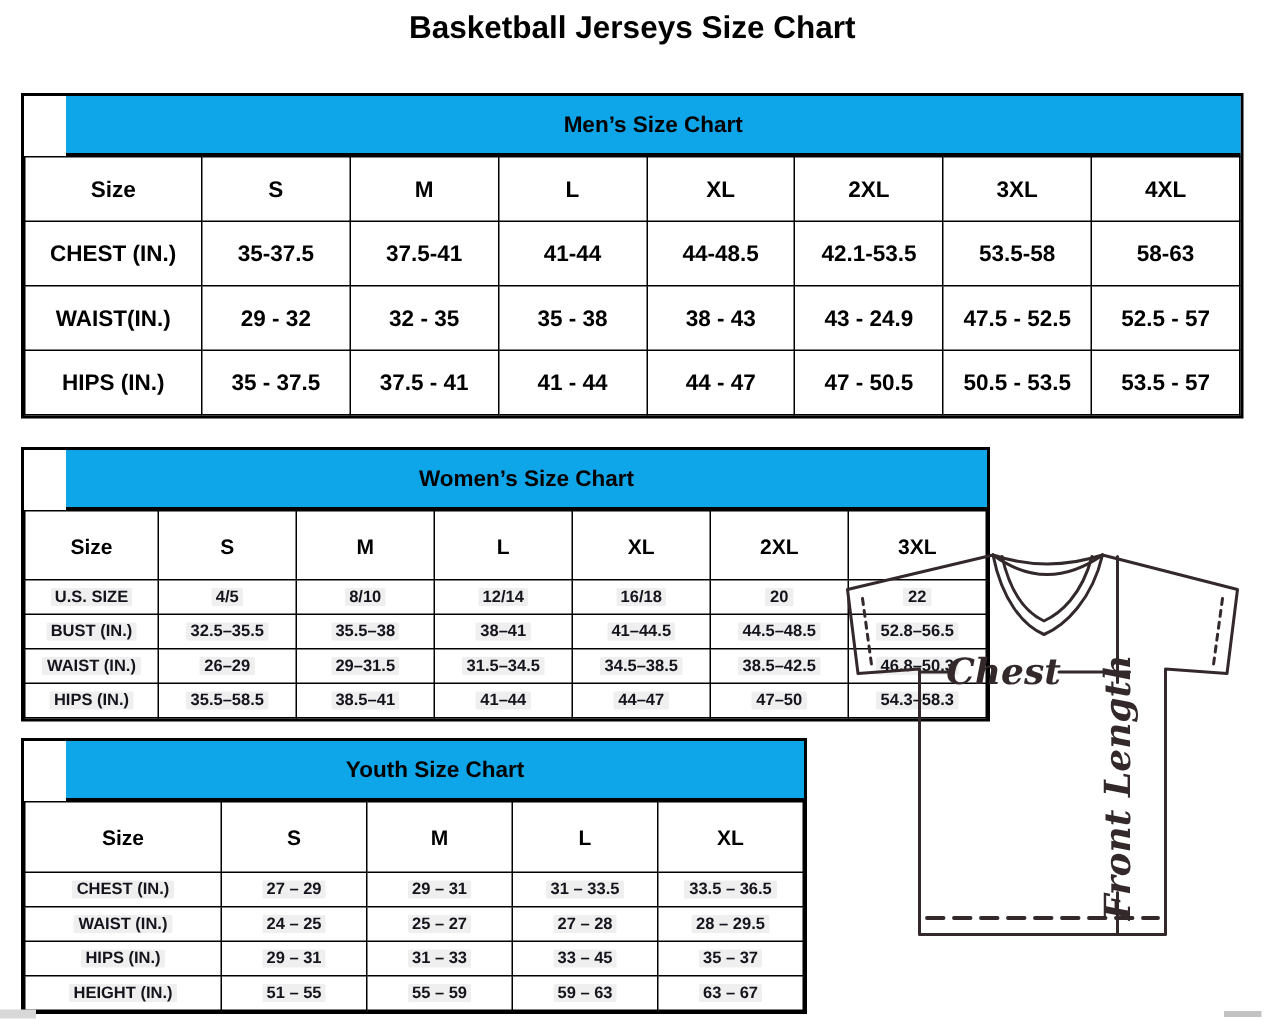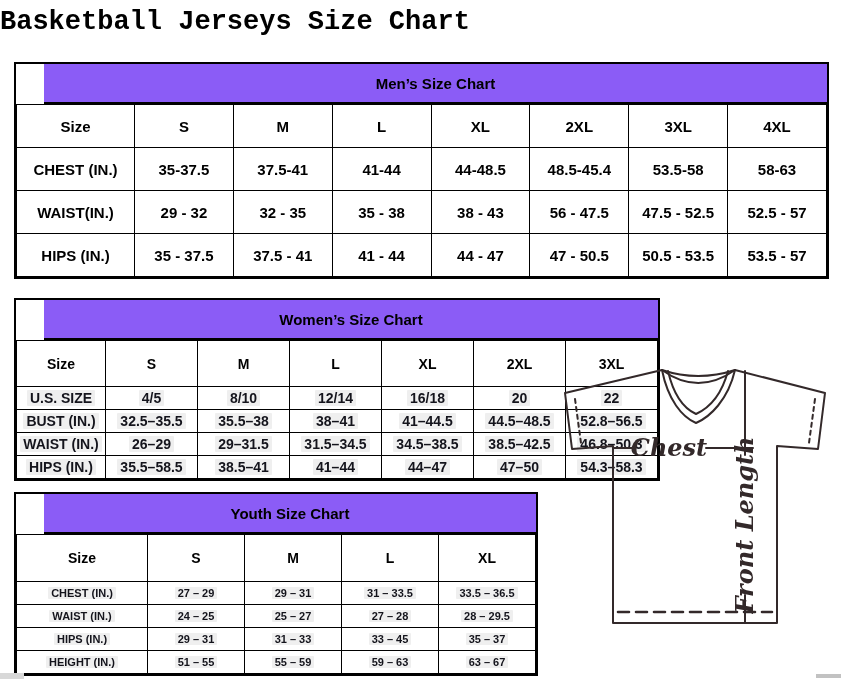--- a/index.html
+++ b/index.html
@@ -2,42 +2,42 @@
 <html><head>
 <meta charset="utf-8">
 <style>
   html,body{margin:0;padding:0;}
   body{
     width:843px;height:679px;position:relative;background:#ffffff;
     font-family:"Liberation Sans",sans-serif;color:#000;overflow:hidden;
   }
   .page-title{
     position:absolute;top:7px;left:0;width:100%;
-    font-size:27px;font-weight:bold;font-family:Liberation Mono, monospace;
+    text-align:center;font-size:21px;font-weight:bold;
   }
   .chart{
     position:absolute;border:2px solid #000;background:#fff;box-sizing:border-box;
   }
   .chart-band{
-    height:38px;background:#8b5cf6;border-bottom:2px solid #000;
+    height:38px;background:#0ea5e9;border-bottom:2px solid #000;
     display:flex;align-items:center;justify-content:center;
     font-weight:bold;font-size:15px;margin-left:28px;
   }
   table{border-collapse:collapse;width:100%;table-layout:fixed;}
   th,td{
     border:1px solid #000;text-align:center;vertical-align:middle;
     font-weight:bold;padding:0;overflow:hidden;white-space:nowrap;
   }
   #mens{left:14px;top:62px;width:815px;}
   #mens th{height:42px;font-size:15px;}
   #mens td{height:42px;font-size:15px;}
   #mens .label-col{width:117px;}
   #womens{left:14px;top:298px;width:646px;}
   #womens th{height:45px;font-size:14px;}
-  #womens td{height:22px;font-size:14px;}
+  #womens td{height:22px;font-size:11px;}
   #womens .label-col{width:88px;}
   #youth{left:14px;top:492px;width:524px;}
   #youth th{height:46px;font-size:14px;}
   #youth td{height:22px;font-size:11px;}
   #youth .label-col{width:130px;}
   .small-cells td{color:#14141c;}
   .hl{background:#efefef;padding:0 3px;border-radius:1px;}
   .jersey-wrap{position:absolute;left:556px;top:360px;width:284px;height:310px;}
   .jersey-wrap svg{display:block;width:100%;height:100%;}
   .svg-label{
@@ -69,31 +69,31 @@
           <th class="">2XL</th>
           <th class="">3XL</th>
           <th class="">4XL</th>
         </tr>
         <tr>
           <td class="label-col">CHEST (IN.)</td>
           <td>35-37.5</td>
           <td>37.5-41</td>
           <td>41-44</td>
           <td>44-48.5</td>
-          <td>48.5-45.4</td>
+          <td>42.1-53.5</td>
           <td>53.5-58</td>
           <td>58-63</td>
         </tr>
         <tr>
           <td class="label-col">WAIST(IN.)</td>
           <td>29 - 32</td>
           <td>32 - 35</td>
           <td>35 - 38</td>
           <td>38 - 43</td>
-          <td>56 - 47.5</td>
+          <td>43 - 24.9</td>
           <td>47.5 - 52.5</td>
           <td>52.5 - 57</td>
         </tr>
         <tr>
           <td class="label-col">HIPS (IN.)</td>
           <td>35 - 37.5</td>
           <td>37.5 - 41</td>
           <td>41 - 44</td>
           <td>44 - 47</td>
           <td>47 - 50.5</td>

